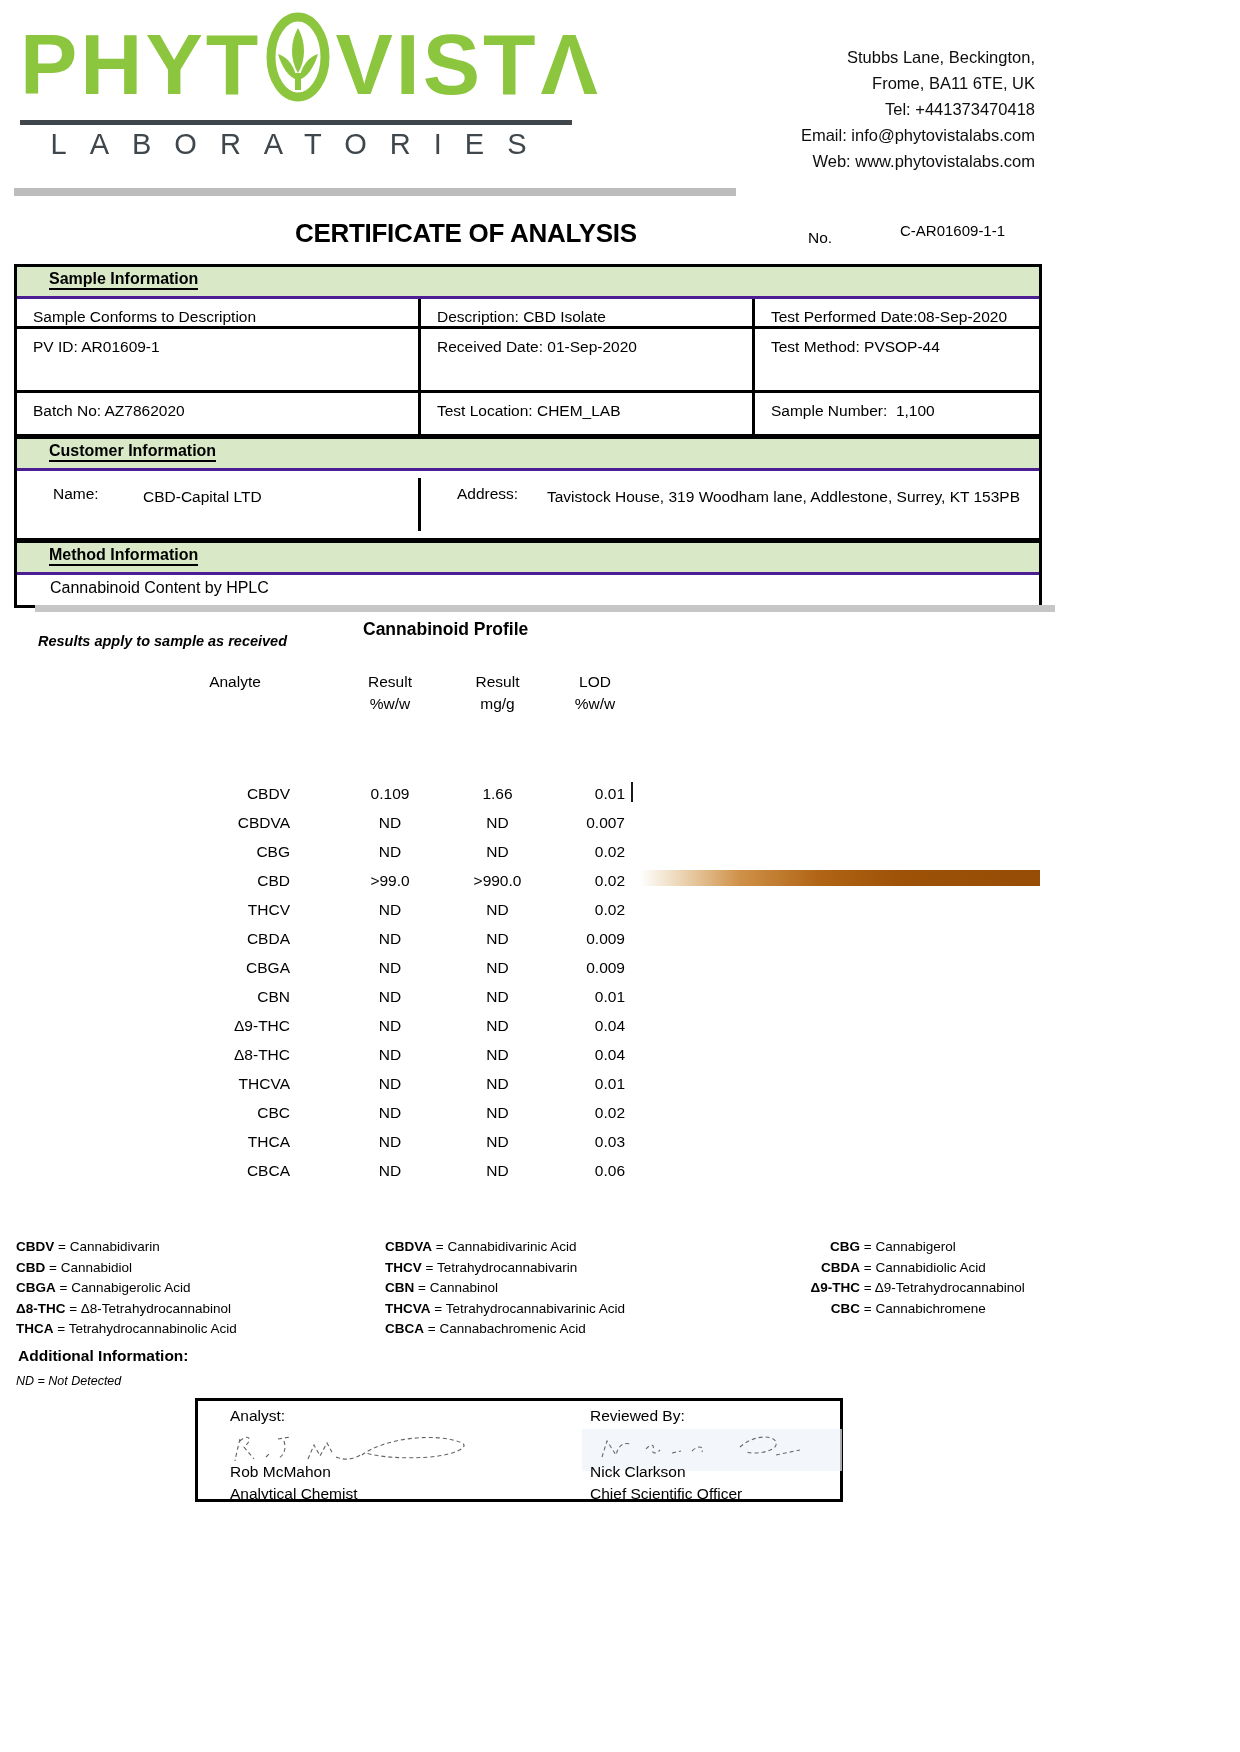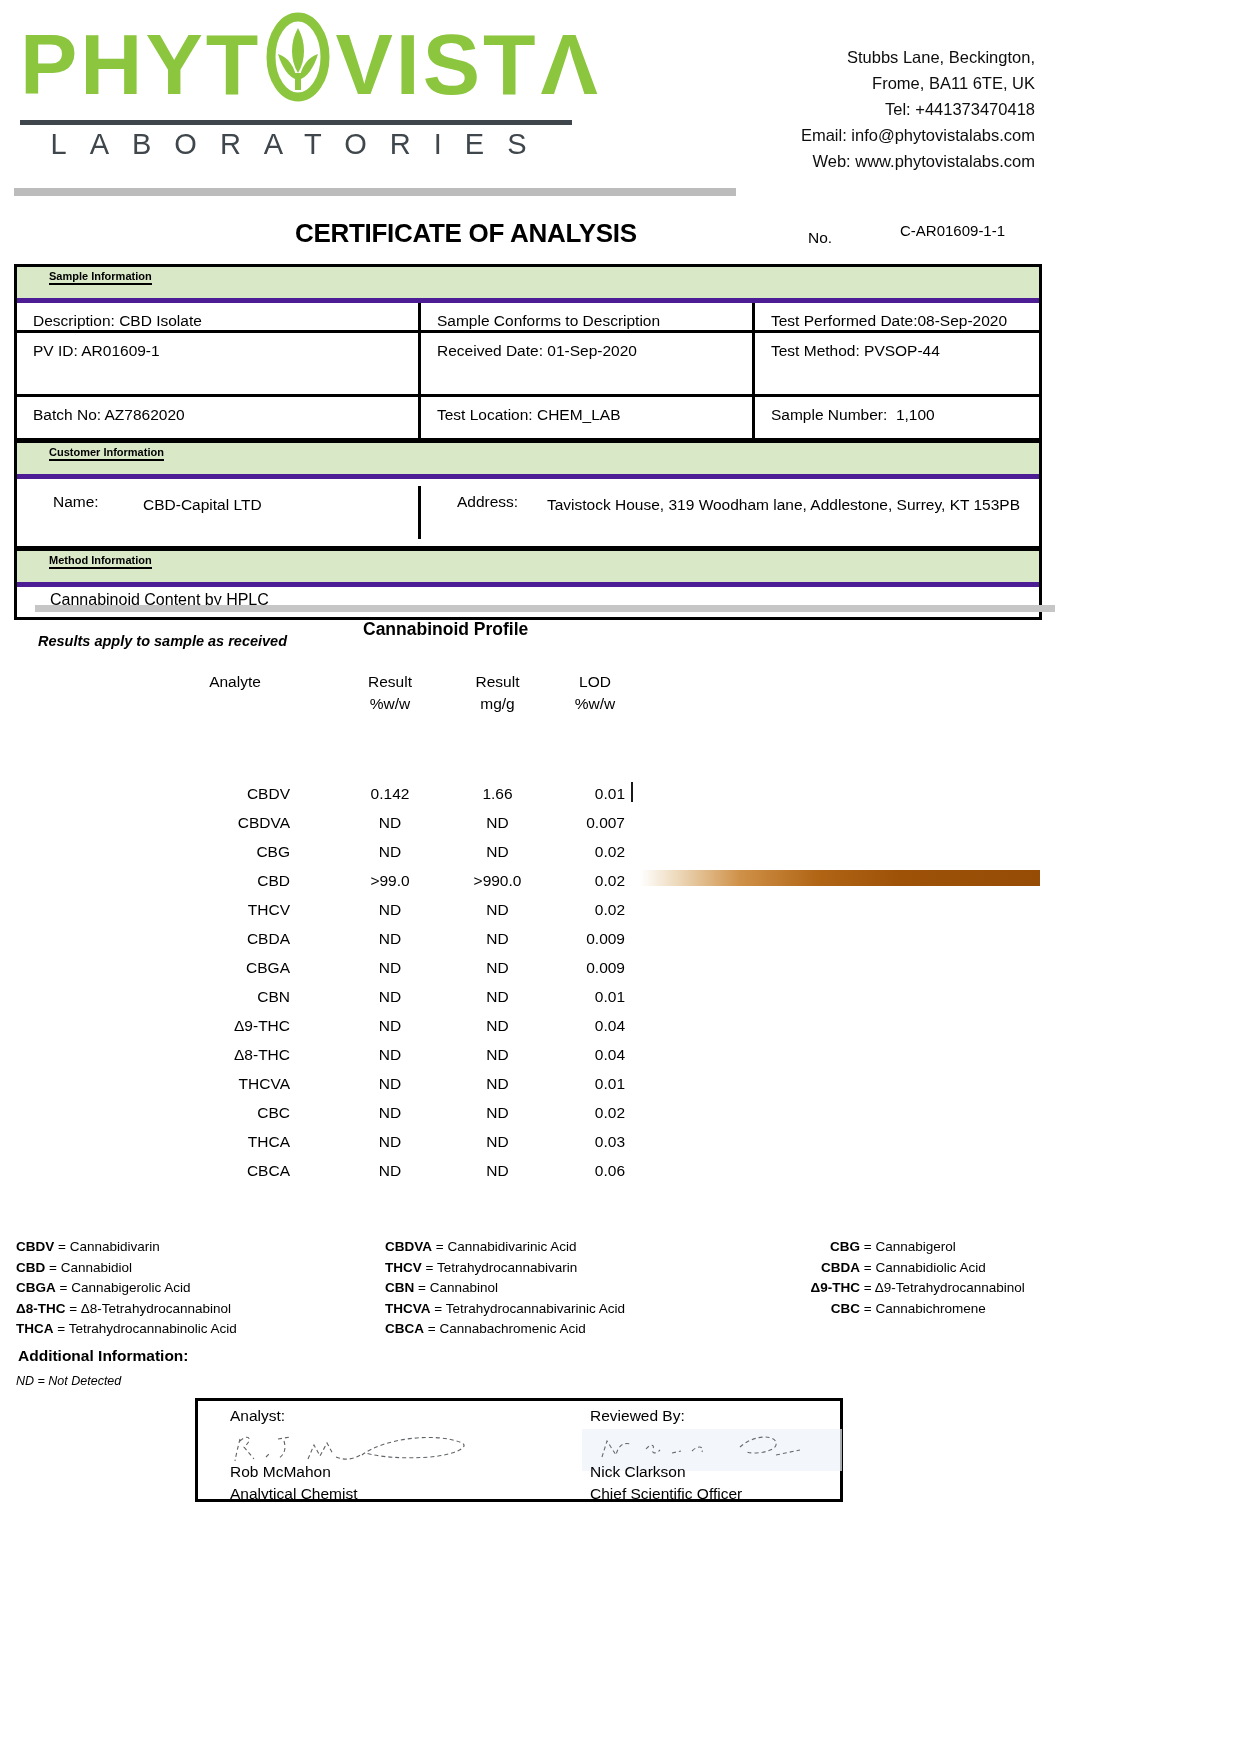--- a/index.html
+++ b/index.html
@@ -18,22 +18,22 @@
            font-size:16.5px;line-height:26px;color:#0d0d0d;}
 
   
   .doc-title{position:absolute;left:295px;top:218px;font-size:26px;font-weight:bold;letter-spacing:-0.3px;}
   .no-label{position:absolute;left:808px;top:229px;font-size:15.5px;}
   .no-value{position:absolute;left:900px;top:222px;font-size:15px;}
 
   
   .info-block{position:absolute;left:14px;top:264px;width:1028px;border:3px solid #000;
               box-sizing:border-box;font-size:15.5px;}
-  .sec-bar{background:#d9e8c6;border-bottom:5px solid #4c1d95;padding:3px 0 16px 32px;
-           font-size:11px;font-weight:bold;}
+  .sec-bar{background:#d9e8c6;border-bottom:3px solid #4c1d95;padding:3px 0 8px 32px;
+           font-size:16px;font-weight:bold;}
   .sec-bar + .sec-bar, .sec-top{border-top:2px solid #000;}
   .sec-title{border-bottom:2px solid #000;padding-bottom:1px;}
   .s-row{display:grid;grid-template-columns:404px 334px 1fr;border-bottom:3px solid #000;}
   .s-row > div{padding:9px 10px 0 16px;box-sizing:border-box;border-right:3px solid #000;white-space:pre-wrap;}
   .s-row > div:last-child{border-right:none;}
   .s-row:nth-of-type(2){height:61px;}
   .s-row:nth-of-type(3){height:41px;}
   .s-row:nth-of-type(4){height:49px;}
   .cust-row{display:grid;grid-template-columns:404px 1fr;height:67px;border-bottom:3px solid #000;}
   .cust-cell{padding:14px 8px 0 36px;display:flex;position:relative;box-sizing:border-box;}
@@ -124,22 +124,22 @@
   <div class="no-label">No.</div>
   <div class="no-value">C-AR01609-1-1</div>
 
   <div class="info-block">
     <div class="sec-bar">
       <span class="sec-title">Sample Information</span>
     </div>
     <div>
 
     <div class="s-row">
+          <div>Sample Conforms to Description</div>
           <div>Description: CBD Isolate</div>
-          <div>Sample Conforms to Description</div>
           <div>Test Performed Date:08-Sep-2020</div>
         </div>
         <div class="s-row">
           <div>PV ID: AR01609-1</div>
           <div>Received Date: 01-Sep-2020</div>
           <div>Test Method: PVSOP-44</div>
         </div>
         <div class="s-row">
           <div>Batch No: AZ7862020</div>
           <div>Test Location: CHEM_LAB</div>
@@ -184,21 +184,21 @@
     </div>
   </div>
 
   <div class="cbd-bar"></div>
   <div class="cursor-mark"></div>
 
   <div class="pbody">
 
   <div class="prow">
         <span class="a-name">CBDV</span>
-        <span class="a-pct">0.142</span>
+        <span class="a-pct">0.109</span>
         <span class="a-mgg">1.66</span>
         <span class="a-lod">0.01</span>
       </div>
       <div class="prow">
         <span class="a-name">CBDVA</span>
         <span class="a-pct">ND</span>
         <span class="a-mgg">ND</span>
         <span class="a-lod">0.007</span>
       </div>
       <div class="prow">

